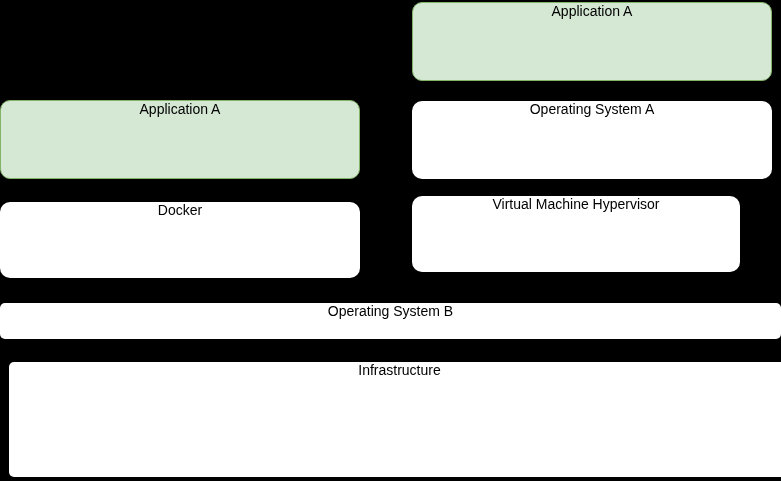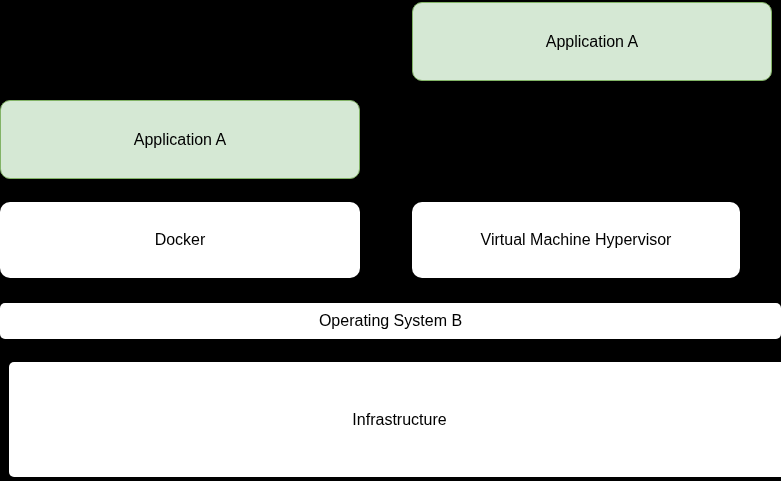--- a/index.html
+++ b/index.html
@@ -12,24 +12,24 @@
     font-family: "Liberation Sans", sans-serif;
   }
   .canvas {
     position: absolute;
     inset: 0;
   }
   .node {
     position: absolute;
     box-sizing: border-box;
     display: flex;
-    align-items: center;
+    align-items: flex-start;
     justify-content: center;
     text-align: center;
-    font-size: 16px;
+    font-size: 14px;
     line-height: 1.2;
     color: var(--text, #000000);
   }
   .node.green {
     background: var(--green-fill, #d5e8d4);
     border: 1px solid var(--green-border, #82b366);
     border-radius: 10px;
   }
   .node.white {
     background: var(--white-fill, #ffffff);
@@ -51,26 +51,29 @@
 <div class="canvas">
 
   <div class="node green" style="left:412px; top:2px; width:360px; height:79px;">
     <span class="node-label">Application A</span>
   </div>
 
   <div class="node green" style="left:0px; top:100px; width:360px; height:79px;">
     <span class="node-label">Application A</span>
   </div>
 
+  <div class="node white" style="left:412px; top:101px; width:360px; height:78px;">
+    <span class="node-label">Operating System A</span>
+  </div>
 
   <div class="node white" style="left:0px; top:202px; width:360px; height:76px;">
     <span class="node-label">Docker</span>
   </div>
 
-  <div class="node white" style="left:412px; top:202px; width:328px; height:76px;">
+  <div class="node white" style="left:412px; top:196px; width:328px; height:76px;">
     <span class="node-label">Virtual Machine Hypervisor</span>
   </div>
 
   <div class="node white full" style="left:0px; top:303px; width:781px; height:36px;">
     <span class="node-label">Operating System B</span>
   </div>
 
   <div class="node white full" style="left:0px; top:362px; width:781px; height:115px;margin-left:9px;">
     <span class="node-label">Infrastructure</span>
   </div>

